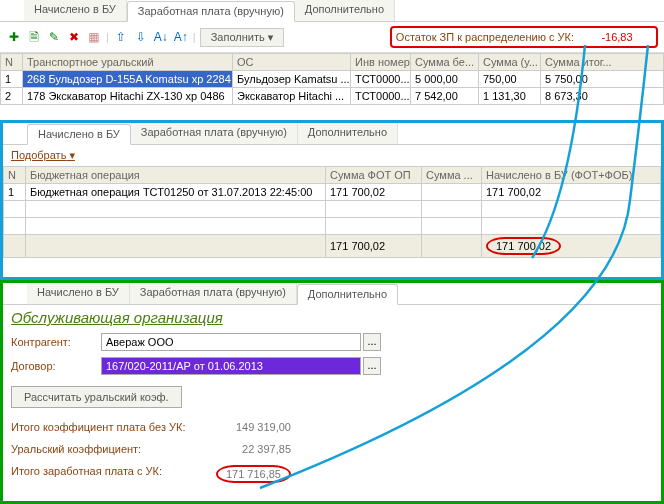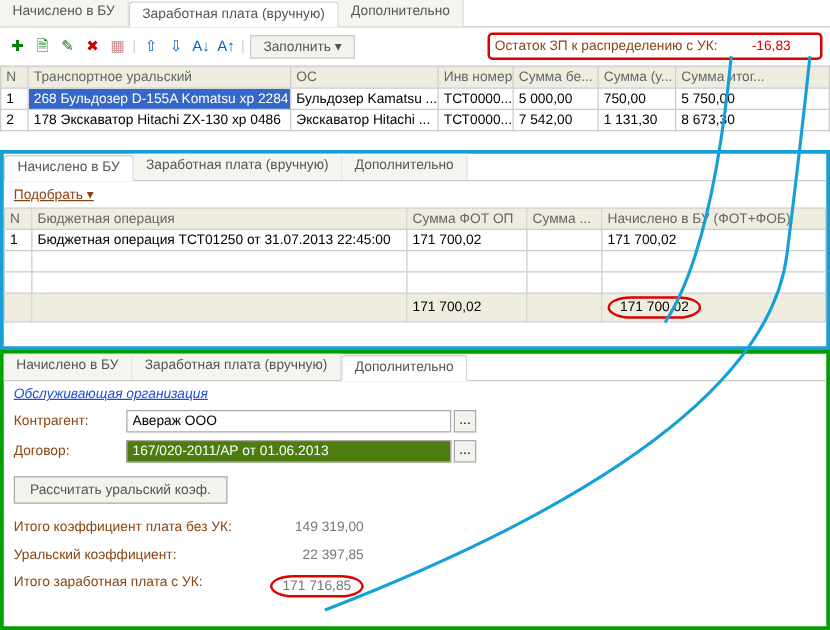--- a/index.html
+++ b/index.html
@@ -14,20 +14,21 @@
   }
   .section1 {
     position: absolute;
     top: 0; left: 0; right: 0;
     height: 120px;
   }
   .tabs {
     display: flex;
     border-bottom: 1px solid #ccc;
     height: 22px;
+    padding-left: 24px;
   }
   .tab {
     padding: 3px 10px;
     font-size: 11px;
     color: #555;
     background: #f5f5f0;
     cursor: pointer;
     border-right: 1px solid #e0e0e0;
   }
   .tab.active {
@@ -125,40 +126,40 @@
     display: inline-block;
   }
 
   .section3 {
     position: absolute;
     top: 280px; left: 0; right: 0; bottom: 0;
     border: 3px solid #00a000;
     background: #fff;
   }
   .org-title {
-    color: #1d4ed8;
+    color: #4d7c0f;
     font-style: italic;
-    font-size: 11px;
+    font-size: 15px;
     padding: 4px 8px;
     text-decoration: underline;
   }
   .field-row {
     display: flex;
     align-items: center;
     padding: 3px 8px;
   }
   .field-label { width: 90px; color: #8B4513; font-size: 11px; }
   .field-input {
     border: 1px solid #aaa;
     padding: 2px 4px;
     width: 260px;
     background: #fff;
     font-size: 11px;
   }
-  .field-input.sel { background: #4d7c0f; color: #fff; }
+  .field-input.sel { background: #6d28d9; color: #fff; }
   .dots-btn {
     width: 18px; height: 18px;
     border: 1px solid #aaa;
     background: #f3f3ed;
     text-align: center;
     line-height: 14px;
     cursor: pointer;
     font-size: 11px;
     margin-left: 2px;
   }

